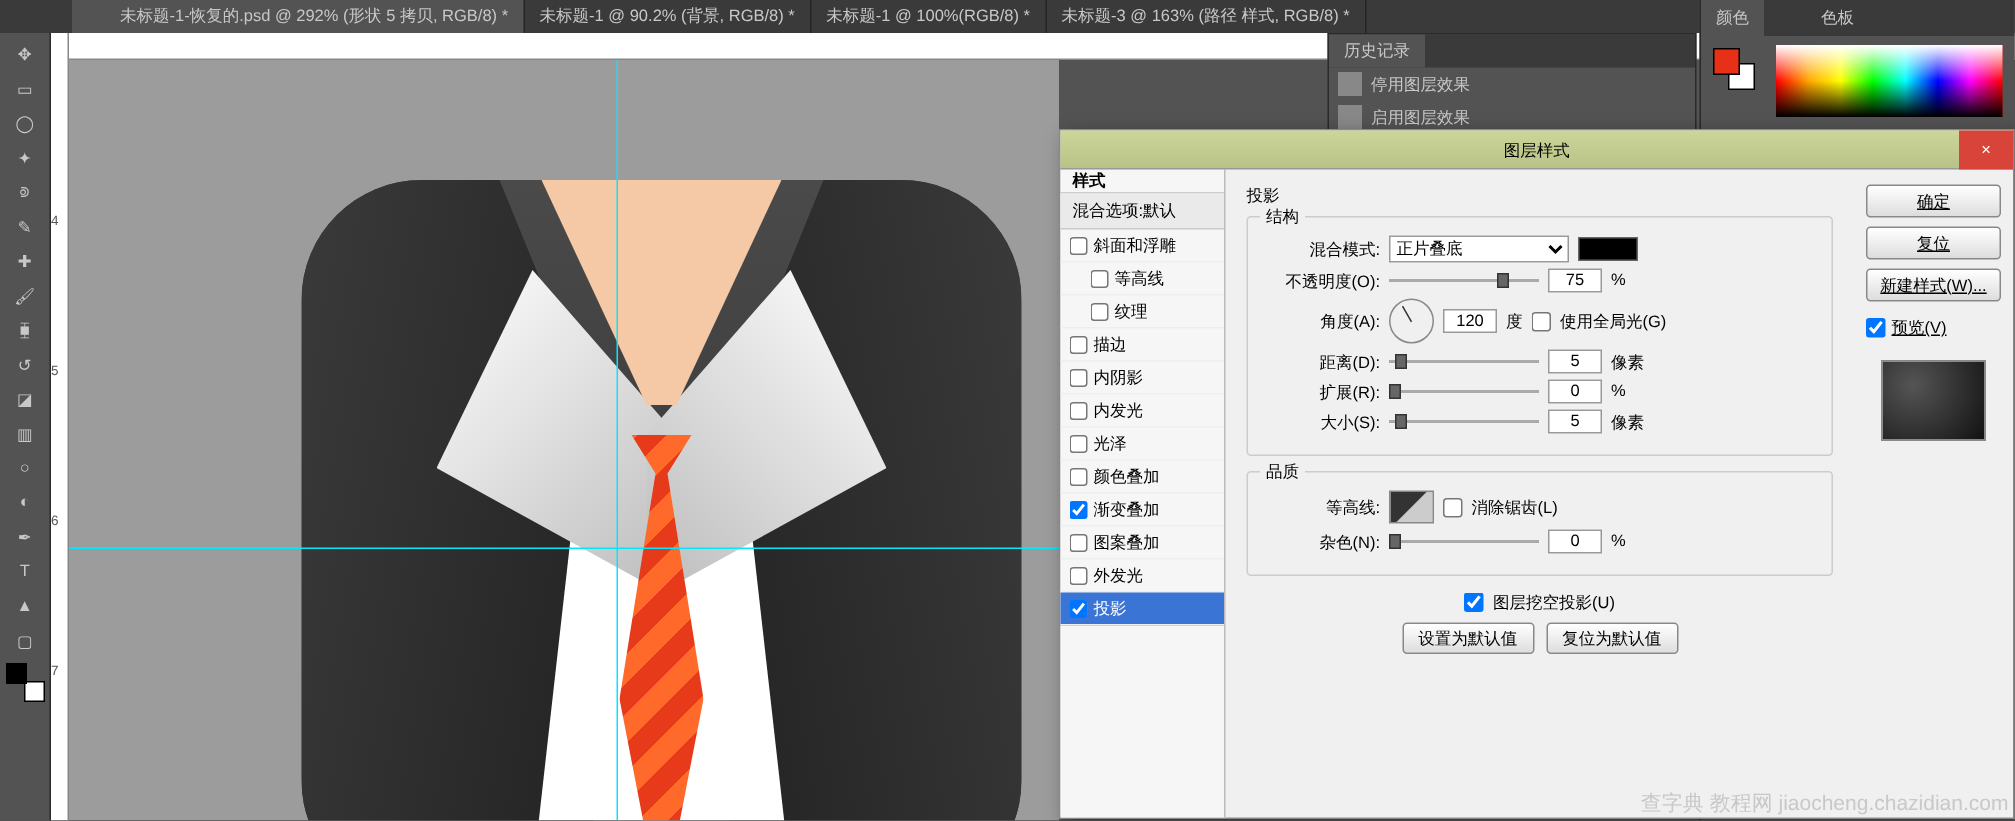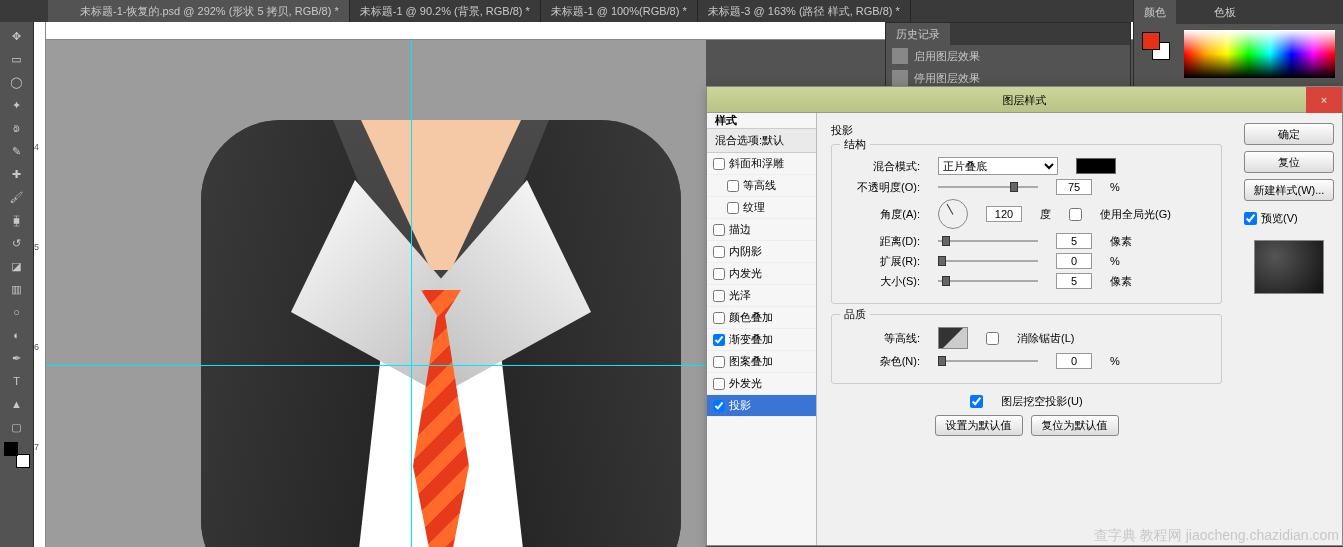--- a/index.html
+++ b/index.html
@@ -68,32 +68,32 @@
 .styles-col .hdr { padding:0 8px; border-bottom:1px solid #ccc;font-weight:bold; }
 .styles-col .sub { padding:4px 8px; border-bottom:1px solid #ccc; background:#eaeaea; }
 .styles-col .item { display:flex; align-items:center; gap:4px; padding:3px 6px; border-bottom:1px solid #eee; }
 .styles-col .item.indent { padding-left:20px; }
 .styles-col .item.sel { background:#3a75d6; color:#fff; }
 .styles-col input[type=checkbox] { width:12px; height:12px; }
 
 .settings-col { flex:1; padding:10px 14px; overflow:hidden; }
 .fieldset { border:1px solid #ccc; border-radius:3px; padding:8px 10px 10px; margin-bottom:10px; position:relative; }
 .fieldset .legend { position:absolute; top:-8px; left:8px; background:#f0f0f0; padding:0 4px; }
-.row2 { display:flex; align-items:center; margin:4px 0; gap:18px; }
+.row2 { display:flex; align-items:center; margin:4px 0; gap:6px; }
 .row2 .lbl { width:78px; text-align:right; }
 .row2 select { width:120px; height:18px; border:1px solid #999; background:#fff; }
 .row2 .colorbox { width:40px; height:16px; background:#000; border:1px solid #666; }
 .slider { flex:0 0 100px; height:14px; position:relative; }
 .slider::before { content:""; position:absolute; left:0; right:0; top:6px; height:2px; background:#aaa; }
 .slider .thumb { position:absolute; top:2px; width:8px; height:10px; background:#666; border:1px solid #333; }
 .numbox { width:36px; height:16px; border:1px solid #999; background:#fff; text-align:center; line-height:14px; }
 .angle { width:30px; height:30px; border:1px solid #888; border-radius:50%; position:relative; }
 .angle::after { content:""; position:absolute; left:50%; top:50%; width:12px; height:1px; background:#333; transform-origin:left; transform:rotate(-120deg); }
 .contour { width:30px; height:22px; border:1px solid #888; background:linear-gradient(135deg,#333 49%,#ccc 51%); }
-.btns-col { width:106px; padding:10px 8px; display:flex; flex-direction:column; gap:6px; }
+.btns-col { width:106px; padding:10px 8px; display:flex; flex-direction:column; gap:6px;text-decoration:underline; }
 .btns-col button { height:22px; border:1px solid #888; background:linear-gradient(#fff,#ddd); border-radius:3px; cursor:pointer; }
 .btns-col .chk { display:flex; align-items:center; gap:4px; margin-top:4px; }
 .preview-box { width:70px; height:54px; margin:8px auto; background:radial-gradient(circle at 30% 30%,#555,#111); border:1px solid #888; }
 .defaults { display:flex; gap:8px; justify-content:center; margin-top:6px; }
 .defaults button { padding:2px 10px; border:1px solid #888; background:linear-gradient(#fff,#ddd); border-radius:3px; }
 
 .watermark { position:absolute; right:4px; bottom:2px; color:#c8c8c8; font-size:14px; }
 </style>
 </head>
 <body>
@@ -151,25 +151,25 @@
   <div class="guide-v" style="left:365px"></div>
   <div class="guide-h" style="top:325px"></div>
 </div>
 
 <div class="hist">
   <div class="ptabs">
       <span class="act">历史记录</span>
     </div>
   <div class="row">
       <span class="ico"></span>
-      <span>启用图层效果</span>
+      <span>停用图层效果</span>
     </div>
   <div class="row">
       <span class="ico"></span>
-      <span>停用图层效果</span>
+      <span>启用图层效果</span>
     </div>
 </div>
 
 <div class="right-col">
   <div class="panel-tabs">
     <span class="act">颜色</span>
     <span>色板</span>
   </div>
   <div class="color-body">
     <div class="color-sw">

